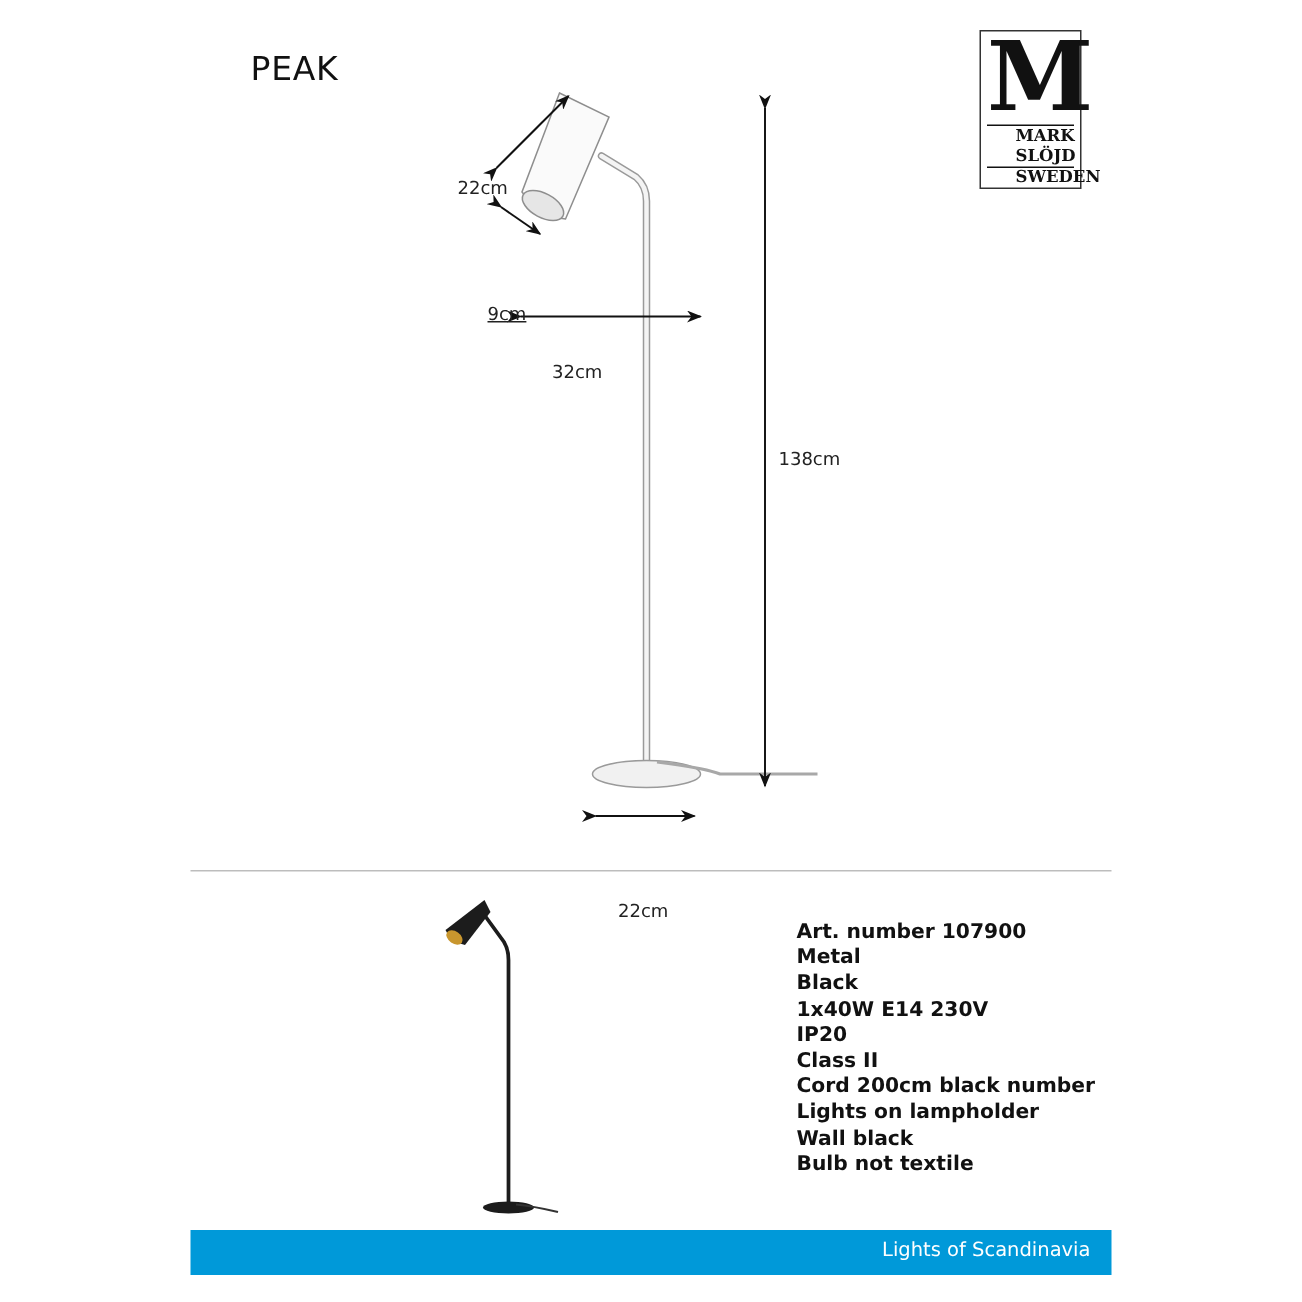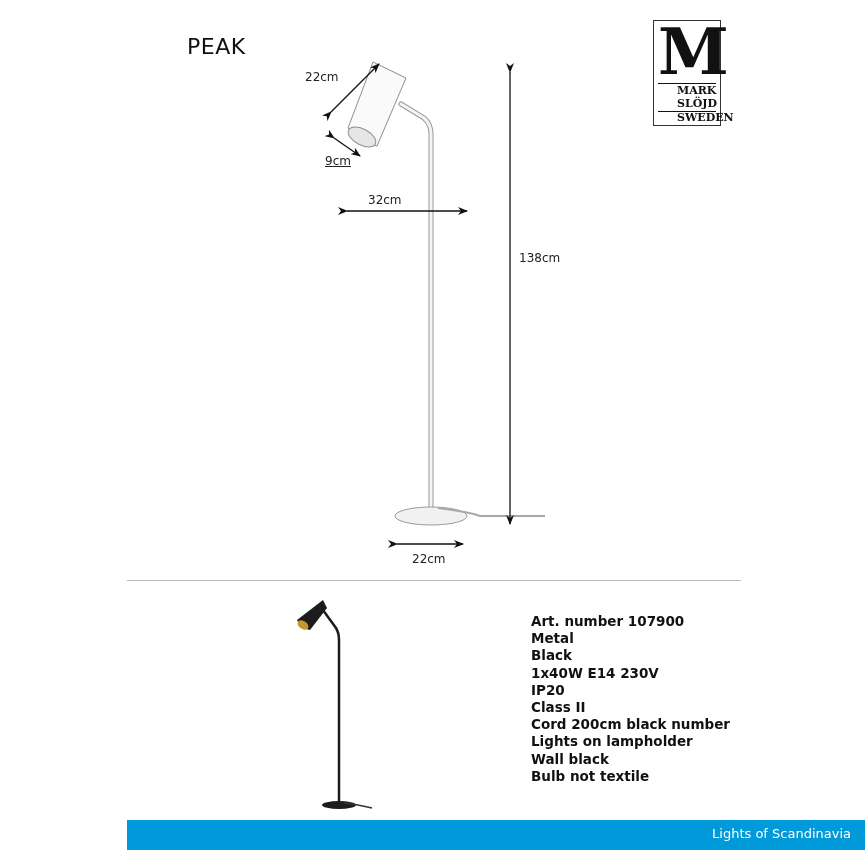--- a/index.html
+++ b/index.html
@@ -1,30 +1,30 @@
 <!DOCTYPE html>
 <html><head>
 <meta charset="utf-8">
 <style>
   html, body { margin:0; padding:0; background:#ffffff; }
   body { width:868px; height:868px; position:relative; overflow:hidden;
          font-family:"DejaVu Sans", sans-serif; color:#1a1a1a; }
   .abs { position:absolute; }
-  .title { left:167px; top:34px; font-size:22px; letter-spacing:0.5px; font-weight:normal; color:#111;margin-left:20px; }
+  .title { left:167px; top:34px; font-size:22px; letter-spacing:0.5px; font-weight:normal; color:#111; }
   .logo { left:653px; top:20px; width:66px; height:104px; border:1px solid #333; background:#fff; }
   .logo-m { position:absolute; left:4px; top:2px; width:58px; height:58px;
             font-family:"DejaVu Serif", serif; font-weight:bold; font-size:64px; line-height:58px;
             text-align:center; color:#111; }
   .logo-rule { position:absolute; left:4px; width:58px; height:1px; background:#111; }
   .logo-txt { position:absolute; left:0; width:66px; text-align:left;
               font-family:"DejaVu Serif", serif; font-weight:bold; font-size:11px; color:#111; letter-spacing:0px;margin-left:23px; }
-  .dim { font-size:12px; color:#222; }
+  .dim { font-size:12px; color:#222;margin-top:48px; }
   .divider { left:127px; top:580px; width:614px; height:1px; background:#bdbdbd; }
   .specs { left:531px; top:613px; font-size:13.5px; line-height:17.2px; color:#111;font-weight:bold; }
-  .footer { left:127px; top:820px; width:738px; height:30px; background:#0099d9; }
+  .footer { left:127px; top:820px; width:614px; height:30px; background:#0099d9; }
   .footer-txt { position:absolute; right:14px; top:6px; color:#ffffff; font-size:13px; }
   svg { position:absolute; left:0; top:0; }
 </style>
 </head>
 <body>
 
 <div class="abs title">PEAK</div>
 
 <div class="abs logo">
   <div class="logo-m">M</div>

